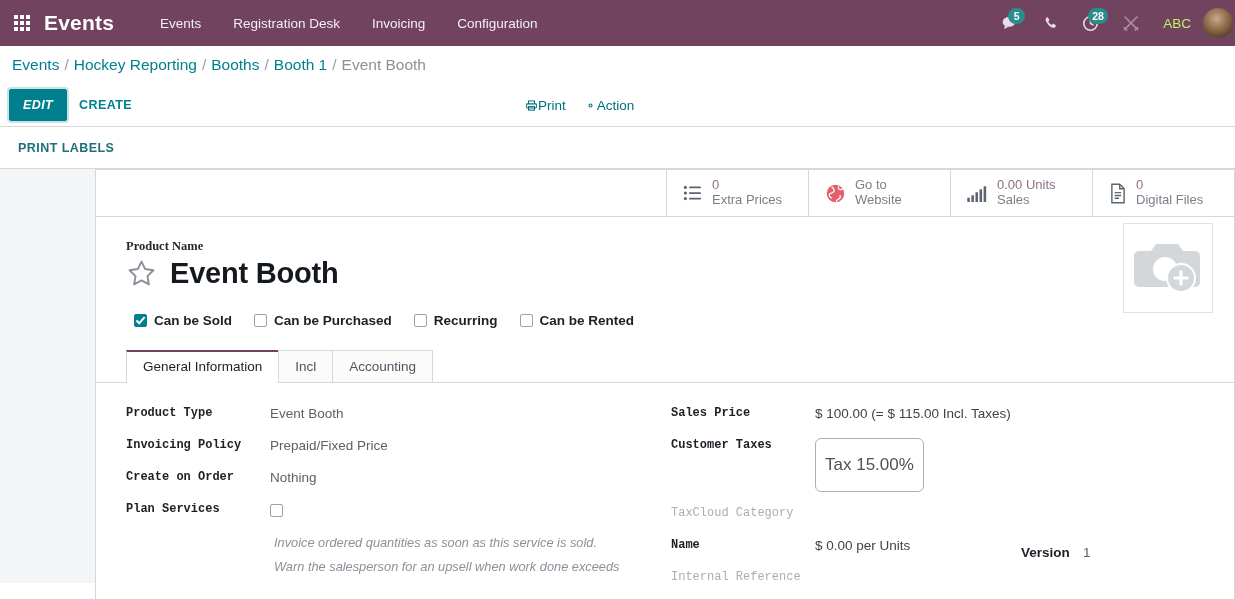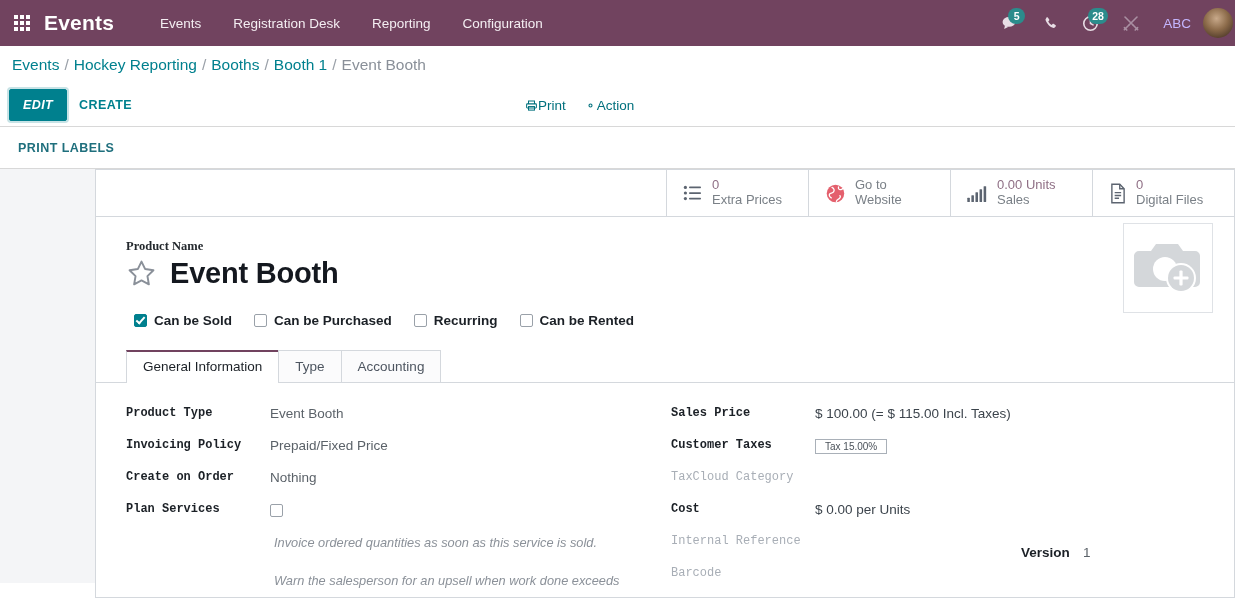--- a/index.html
+++ b/index.html
@@ -67,21 +67,21 @@
     font-size: 10.5px;
     font-weight: bold;
     border-radius: 9px;
     min-width: 17px;
     height: 16px;
     line-height: 16px;
     text-align: center;
     padding: 0 4px;
   }
   .user-name {
-    color: #c4b5fd;
+    color: #bef264;
     font-size: 13.5px;
     padding: 0 12px;
     cursor: pointer;
   }
   .avatar {
     width: 30px; height: 30px;
     border-radius: 50%;
     background: radial-gradient(circle at 45% 35%, #c8a98a 0%, #8c6b4a 45%, #5c4430 75%, #3d2d1f 100%);
     margin-right: 2px;
     cursor: pointer;
@@ -318,56 +318,56 @@
   .flabel.muted { color: #a8aeb6; font-weight: normal; }
   .fval {
     font-size: 13.5px;
     color: #5b6269;
     padding-top: 1px;
   }
   .fval.dark { color: #3c444c; }
   .tag {
     display: inline-block;
     border: 1px solid #a9b0b8;
-    border-radius: 0;
-    padding: 1px 9px;
-    font-size: 10px;
+    border-radius: 6px;
+    padding: 16px 9px;
+    font-size: 17px;
     color: #4b525a;
   }
   .helptext {
     font-size: 12.8px;
     font-style: italic;
     color: #8b9199;
     margin-left: 148px;
     margin-top: 9px;
     line-height: 1.55;
     max-width: 370px;
   }
-  .helptext + .helptext { margin-top: 18px; }
+  .helptext + .helptext { margin-top: 4px; }
 </style>
 </head>
 <body>
 
 <div class="navbar">
   <div class="apps-grid">
     <i></i>
       <i></i>
       <i></i>
       <i></i>
       <i></i>
       <i></i>
       <i></i>
       <i></i>
       <i></i>
   </div>
   <div class="brand">Events</div>
   <div class="navmenu">
     <div class="item">Events</div>
     <div class="item">Registration Desk</div>
-    <div class="item">Reporting</div>
+    <div class="item">Invoicing</div>
     <div class="item">Configuration</div>
   </div>
 
   <div class="navright">
     <div class="navicon">
       <svg width="19" height="19" viewBox="0 0 24 24" fill="currentColor">
         <ellipse cx="10" cy="10" rx="8" ry="6.2"></ellipse>
         <path d="M5 14.5 L4 19 L9.5 16 Z"></path>
       </svg>
       <span class="badge">5</span>
@@ -541,21 +541,21 @@
         <span class="cblabel">Recurring</span>
       </label>
       <label class="cbitem">
         <span class="cbox"></span>
         <span class="cblabel">Can be Rented</span>
       </label>
     </div>
 
     <div class="tabs">
       <div class="tab active">General Information</div>
-      <div class="tab">Type</div>
+      <div class="tab">Incl</div>
       <div class="tab">Accounting</div>
     </div>
 
     <div class="formwrap">
 
       <div class="col left">
         <div class="frow">
           <div class="flabel">Product Type</div>
           <div class="fval">Event Booth</div>
         </div>
@@ -586,21 +586,21 @@
           <div class="flabel">Customer Taxes</div>
           <div class="fval">
             <span class="tag">Tax 15.00%</span>
           </div>
         </div>
         <div class="frow">
           <div class="flabel muted">TaxCloud Category</div>
           <div class="fval"></div>
         </div>
         <div class="frow">
-          <div class="flabel">Cost</div>
+          <div class="flabel">Name</div>
           <div class="fval dark">$ 0.00  per Units</div>
         </div>
         <div class="frow">
           <div class="flabel muted">Internal Reference</div>
           <div class="fval"></div>
         </div>
         <div class="frow">
           <div class="flabel muted">Barcode</div>
           <div class="fval"></div>
         </div>

